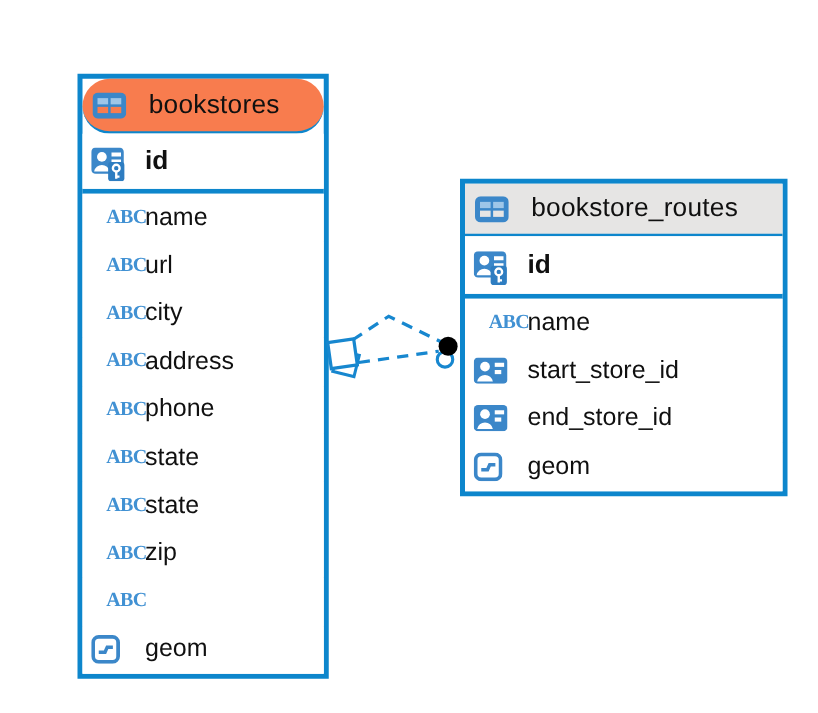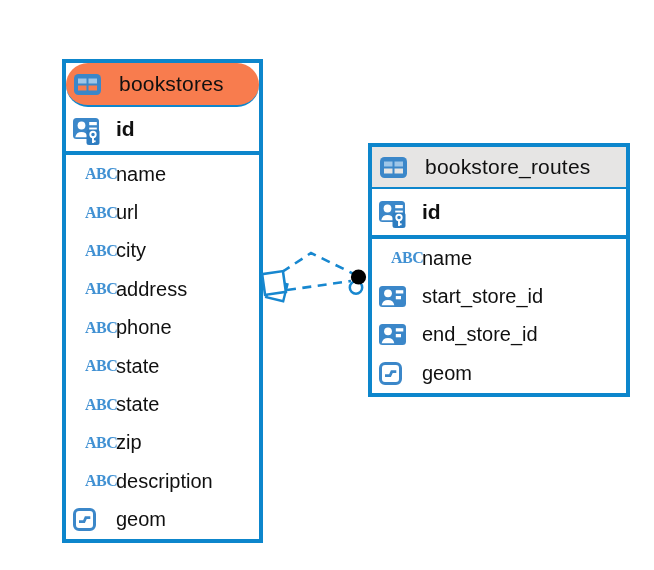--- a/index.html
+++ b/index.html
@@ -140,21 +140,20 @@
         <div class="row">
           <span class="icon-box">
             <span class="abc">ABC</span>
           </span>
           <span class="lbl">zip</span>
         </div>
         <div class="row">
           <span class="icon-box">
             <span class="abc">ABC</span>
           </span>
-          <span class="lbl">description</span>
         </div>
         <div class="row">
           <span class="icon-box">
     <svg width="23" height="23" viewBox="0 0 23 23">
       <rect x="1.5" y="1.5" width="20" height="20" rx="4.5" fill="#fff" stroke="var(--icon-blue)" stroke-width="3"></rect>
       <path d="M6 13.7 h5 l1.8,-4 h4.5" fill="none" stroke="var(--icon-blue)" stroke-width="2.8"></path>
     </svg>
           </span>
           <span class="lbl">geom</span>
         </div>

